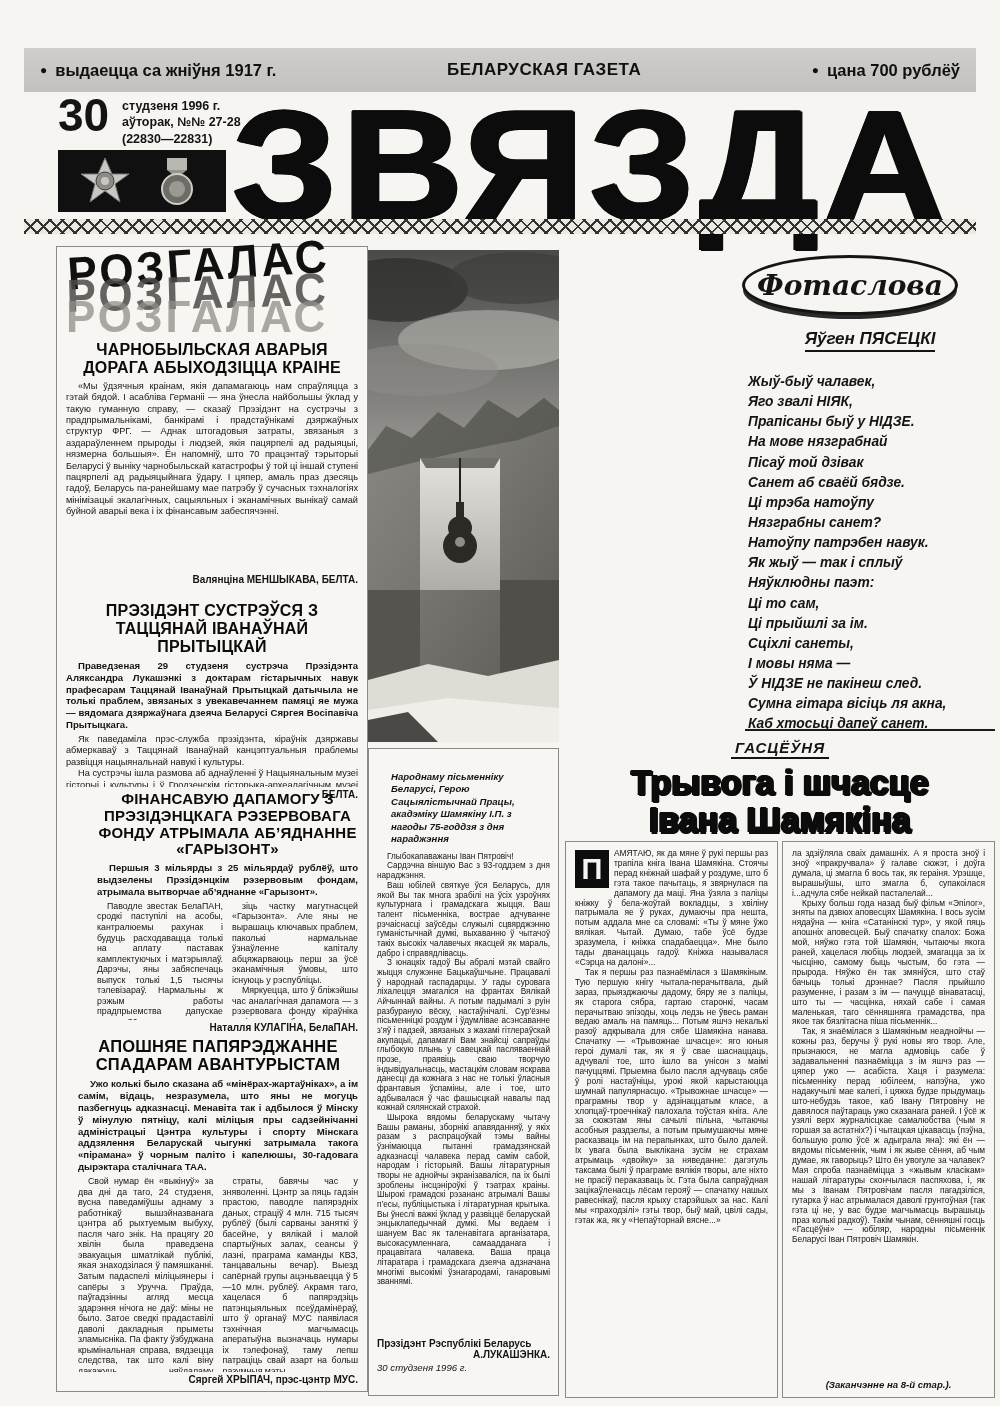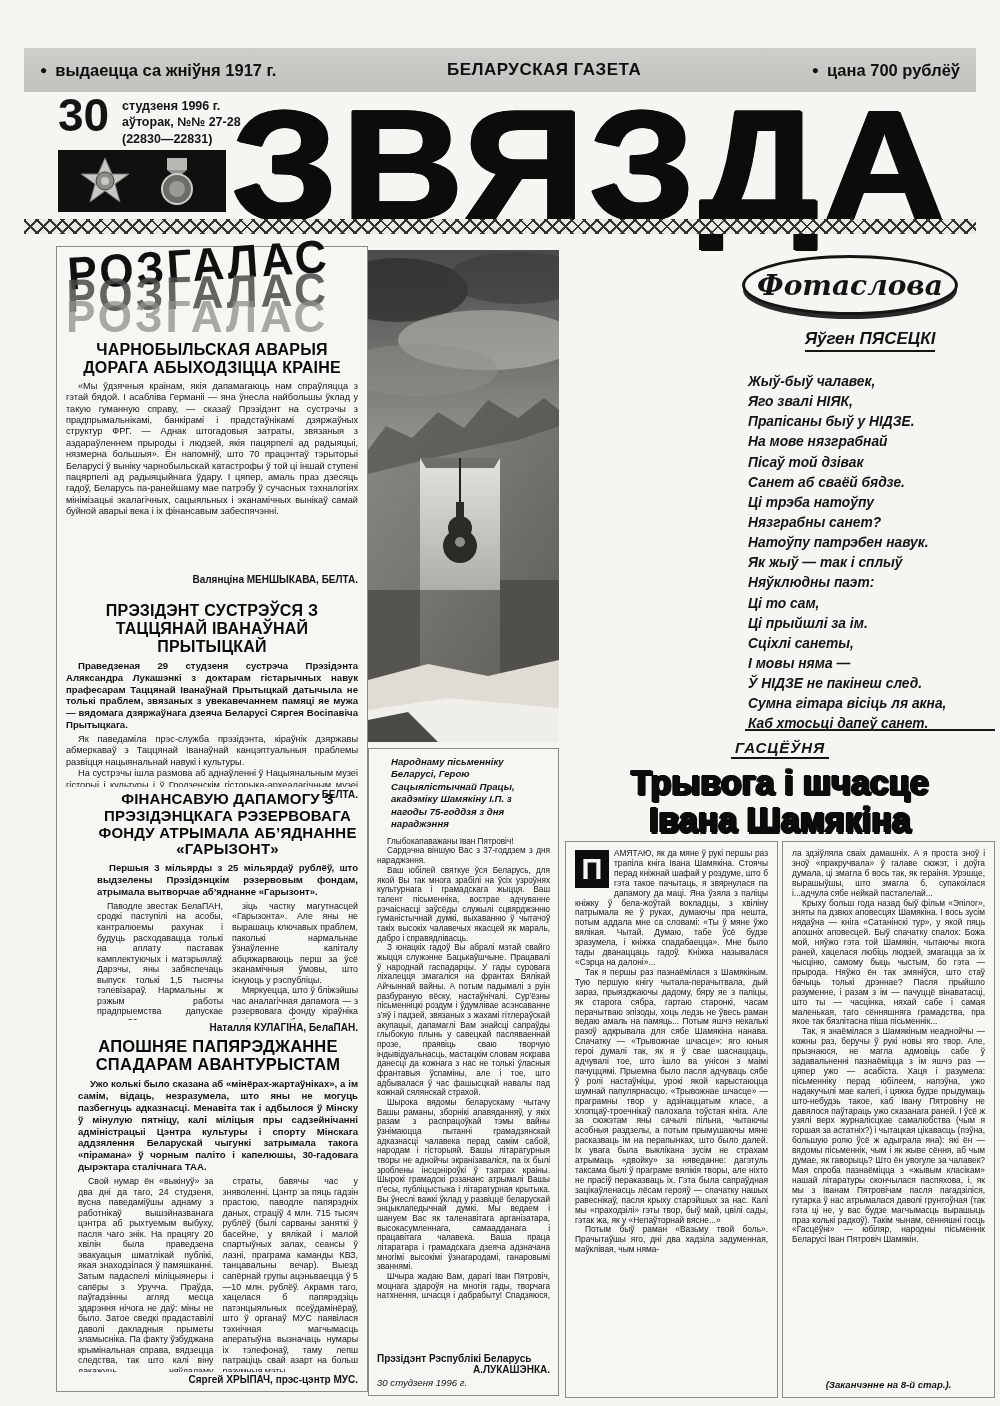--- a/index.html
+++ b/index.html
@@ -67,21 +67,21 @@
   .byline{font-weight:bold;font-size:10px;text-align:right;margin-top:2px;}
   .twocol{display:flex;gap:9px;font-size:8.8px;line-height:1.2;text-align:justify;}
   .twocol .c{flex:1 1 0;}
   .twocol p{margin:0;text-indent:10px;}
   .a1{top:94px;height:244px;} .a2{top:342px;height:198px;margin-top:13px;}
   .a3{top:544px;height:242px;margin-left:31px;} .a4{top:790px;height:348px;margin-left:12px;}
   
   .photo{left:368px;top:250px;width:191px;height:492px;background:#777;}
   .letter-box{left:368px;top:748px;width:191px;height:648px;
     border:1px solid #8b8a86;box-sizing:border-box;background:#f7f6f2;
-    padding:7px 8px;display:flex;flex-direction:column;}
+    padding:22px 8px;display:flex;flex-direction:column;}
   .dedication{font-weight:bold;font-style:italic;font-size:9.6px;line-height:1.3;
     margin:0 0 6px 14px;text-align:left;}
   .letter-text{font-size:8.2px;line-height:1.18;text-align:justify;}
   .letter-text p{margin:0;text-indent:10px;}
   .sig{margin-top:4px;}
   .sig-role{font-weight:bold;font-size:10px;text-align:left;margin-top:48px;}
   .sig-name{font-weight:bold;font-size:10px;text-align:right;}
   .letter-date{font-style:italic;font-size:9.6px;margin-top:2px;}
   
   .foto-badge{left:742px;top:255px;width:210px;height:54px;
@@ -257,21 +257,21 @@
     <path d="M0,430 L60,414 L120,426 L191,410 L191,492 L0,492 Z" fill="#dedcd5"></path>
     <path d="M0,460 L80,448 L191,458 L191,492 L0,492 Z" fill="#efeee8"></path>
     <path d="M0,470 L40,462 L70,492 L0,492 Z" fill="#4a4946"></path>
   </svg>
 </div>
 
 <div class="abs letter-box">
   <div class="dedication">Народнаму пісьменніку Беларусі, Герою Сацыялістычнай Працы, акадэміку Шамякіну І.П. з нагоды 75-годдзя з дня нараджэння</div>
   <div class="crop letter-text">
     <p>Глыбокапаважаны Іван Пятровіч!</p>
-    <p>Сардэчна віншую Вас з 37-годдзем з дня нараджэння.</p>
+    <p>Сардэчна віншую Вас з 93-годдзем з дня нараджэння.</p>
     <p>Ваш юбілей святкуе ўся Беларусь, для якой Вы так многа зрабілі на ўсіх узроўнях культурнага і грамадскага жыцця. Ваш талент пісьменніка, вострае адчуванне рэчаіснасці заўсёды служылі сцвярджэнню гуманістычнай думкі, выхаванню ў чытачоў такіх высокіх чалавечых якасцей як мараль, дабро і справядлівасць.</p>
     <p>З юнацкіх гадоў Вы абралі мэтай свайго жыцця служэнне Бацькаўшчыне. Працавалі ў народнай гаспадарцы. У гады суровага ліхалецця змагаліся на франтах Вялікай Айчыннай вайны. А потым падымалі з руін разбураную вёску, настаўнічалі. Сур’ёзны пісьменніцкі роздум і ўдумлівае асэнсаванне з’яў і падзей, звязаных з жахамі гітлераўскай акупацыі, дапамаглі Вам знайсці сапраўды глыбокую плынь у савецкай пасляваеннай прозе, праявіць сваю творчую індывідуальнасць, мастацкім словам яскрава данесці да кожнага з нас не толькі ўласныя франтавыя ўспаміны, але і тое, што адбывалася ў час фашысцкай навалы пад кожнай сялянскай страхой.</p>
     <p>Шырока вядомы беларускаму чытачу Вашы раманы, зборнікі апавяданняў, у якіх разам з распрацоўкай тэмы вайны ўзнімаюцца пытанні грамадзянскай адказнасці чалавека перад самім сабой, народам і гісторыяй. Вашы літаратурныя творы не аднойчы экранізаваліся, па іх былі зроблены інсцэніроўкі ў тэатрах краіны. Шырокі грамадскі рэзананс атрымалі Вашы п’есы, публіцыстыка і літаратурная крытыка. Вы ўнеслі важкі ўклад у развіццё беларускай энцыклапедычнай думкі. Мы ведаем і шануем Вас як таленавітага арганізатара, высокасумленнага, самаадданага і працавітага чалавека. Ваша праца літаратара і грамадскага дзеяча адзначана многімі высокімі ўзнагародамі, ганаровымі званнямі.</p>
     <p>Шчыра жадаю Вам, дарагі Іван Пятровіч, моцнага здароўя на многія гады, творчага натхнення, шчасця і дабрабыту! Спадзяюся, што Вы парадуеце прыхільнікаў свайго таленту новымі мастацкімі творамі, якія заўсёды нясуць шмат цікавага, нязведанага і мудрага!</p>
   </div>
   <div class="sig">
     <div class="sig-role">Прэзідэнт Рэспублікі Беларусь</div>
     <div class="sig-name">А.ЛУКАШЭНКА.</div>
     <div class="letter-date">30 студзеня 1996 г.</div>
   </div>
@@ -312,21 +312,20 @@
     <div>Івана Шамякіна</div>
   </div>
 </div>
 
 <div class="abs guest g1">
   <div class="crop guest-text">
     <p class="np">
       <span class="dropcap">П</span><span>АМЯТАЮ, як да мяне ў рукі першы раз трапіла кніга Івана Шамякіна. Стоячы перад кніжнай шафай у роздуме, што б гэта такое пачытаць, я звярнулася па дапамогу да маці. Яна ўзяла з паліцы кніжку ў бела-жоўтай вокладцы, з хвіліну патрымала яе ў руках, думаючы пра нешта, потым аддала мне са словамі: «Ты ў мяне ўжо вялікая. Чытай. Думаю, табе ўсё будзе зразумела, і кніжка спадабаецца». Мне было тады дванаццаць гадоў. Кніжка называлася «Сэрца на далоні»...</span>
     </p>
     <p>Так я першы раз пазнаёмілася з Шамякіным. Тую першую кнігу чытала-перачытвала, дый зараз, прыязджаючы дадому, бяру яе з паліцы, як старога сябра, гартаю старонкі, часам перачытваю эпізоды, хоць ледзь не ўвесь раман ведаю амаль на памяць... Потым яшчэ некалькі разоў адкрывала для сябе Шамякіна нанава. Спачатку — «Трывожнае шчасце»: яго юныя героі думалі так, як я ў свае шаснаццаць, адчувалі тое, што ішло ва унісон з маімі пачуццямі. Прыемна было пасля адчуваць сябе ў ролі настаўніцы, урокі якой карыстаюцца шумнай папулярнасцю. «Трывожнае шчасце» — праграмны твор у адзінаццатым класе, а хлопцаў-троечнікаў палохала тоўстая кніга. Але за сюжэтам яны сачылі пільна, чытаючы асобныя раздзелы, а потым прымушаючы мяне расказваць ім на перапынках, што было далей. Іх увага была выклікана зусім не страхам атрымаць «двойку» за няведанне: дагэтуль таксама былі ў праграме вялікія творы, але ніхто не прасіў пераказваць іх. Гэта была сапраўдная зацікаўленасць лёсам герояў — спачатку нашых равеснікаў, пасля крыху старэйшых за нас. Калі мы «праходзілі» гэты твор, быў май, цвілі сады, гэтак жа, як у «Непаўторнай вясне...»</p>
-    <p>Потым быў раман «Вазьму твой боль». Прачытаўшы яго, дні два хадзіла задуменная, маўклівая, чым няма-</p>
   </div>
 </div>
 
 <div class="abs guest g2">
   <div class="crop guest-text">
     <p class="np">ла здзіўляла сваіх дамашніх. А я проста зноў і зноў «пракручвала» ў галаве сюжэт, і доўга думала, ці змагла б вось так, як гераіня. Урэшце, вырашыўшы, што змагла б, супакоілася і...адчула сябе нейкай пасталелай...</p>
     <p>Крыху больш года назад быў фільм «Эпілог», зняты па дзвюх аповесцях Шамякіна. І вось зусім нядаўна — кніга «Сатанінскі тур», у якой пяць апошніх аповесцей. Быў спачатку спалох: Божа мой, няўжо гэта той Шамякін, чытаючы якога раней, хацелася любіць людзей, змагацца за іх чысціню, самому быць чыстым, бо гэта — прырода. Няўжо ён так змяніўся, што стаў бачыць толькі дрэннае? Пасля прыйшло разуменне, і разам з ім — пачуццё вінаватасці, што ты — часцінка, няхай сабе і самая маленькая, таго сённяшняга грамадства, пра якое так бязлітасна піша пісьменнік...</p>
     <p>Так, я знаёмілася з Шамякіным неаднойчы — кожны раз, беручы ў рукі новы яго твор. Але, прызнаюся, не магла адмовіць сабе ў задавальненні пазнаёміцца з ім яшчэ раз — цяпер ужо — асабіста. Хаця і разумела: пісьменніку перад юбілеем, напэўна, ужо надакучылі мае калегі, і цяжка будзе прыдумаць што-небудзь такое, каб Івану Пятровічу не давялося паўтараць ужо сказанага раней. І ўсё ж узялі верх журналісцкае самалюбства (чым я горшая за астатніх?) і чытацкая цікавасць (пэўна, большую ролю ўсё ж адыграла яна): які ён — вядомы пісьменнік, чым і як жыве сёння, аб чым думае, як гаворыць? Што ён увогуле за чалавек? Мая спроба пазнаёміцца з «жывым класікам» нашай літаратуры скончылася паспяхова, і, як мы з Іванам Пятровічам пасля пагадзіліся, гутарка ў нас атрымалася даволі грунтоўная (так гэта ці не, у вас будзе магчымасць вырашыць праз колькі радкоў). Такім чынам, сённяшні госць «Гасцёўні» — юбіляр, народны пісьменнік Беларусі Іван Пятровіч Шамякін.</p>
   </div>
   <div class="contnote">(Заканчэнне на 8-й стар.).</div>

